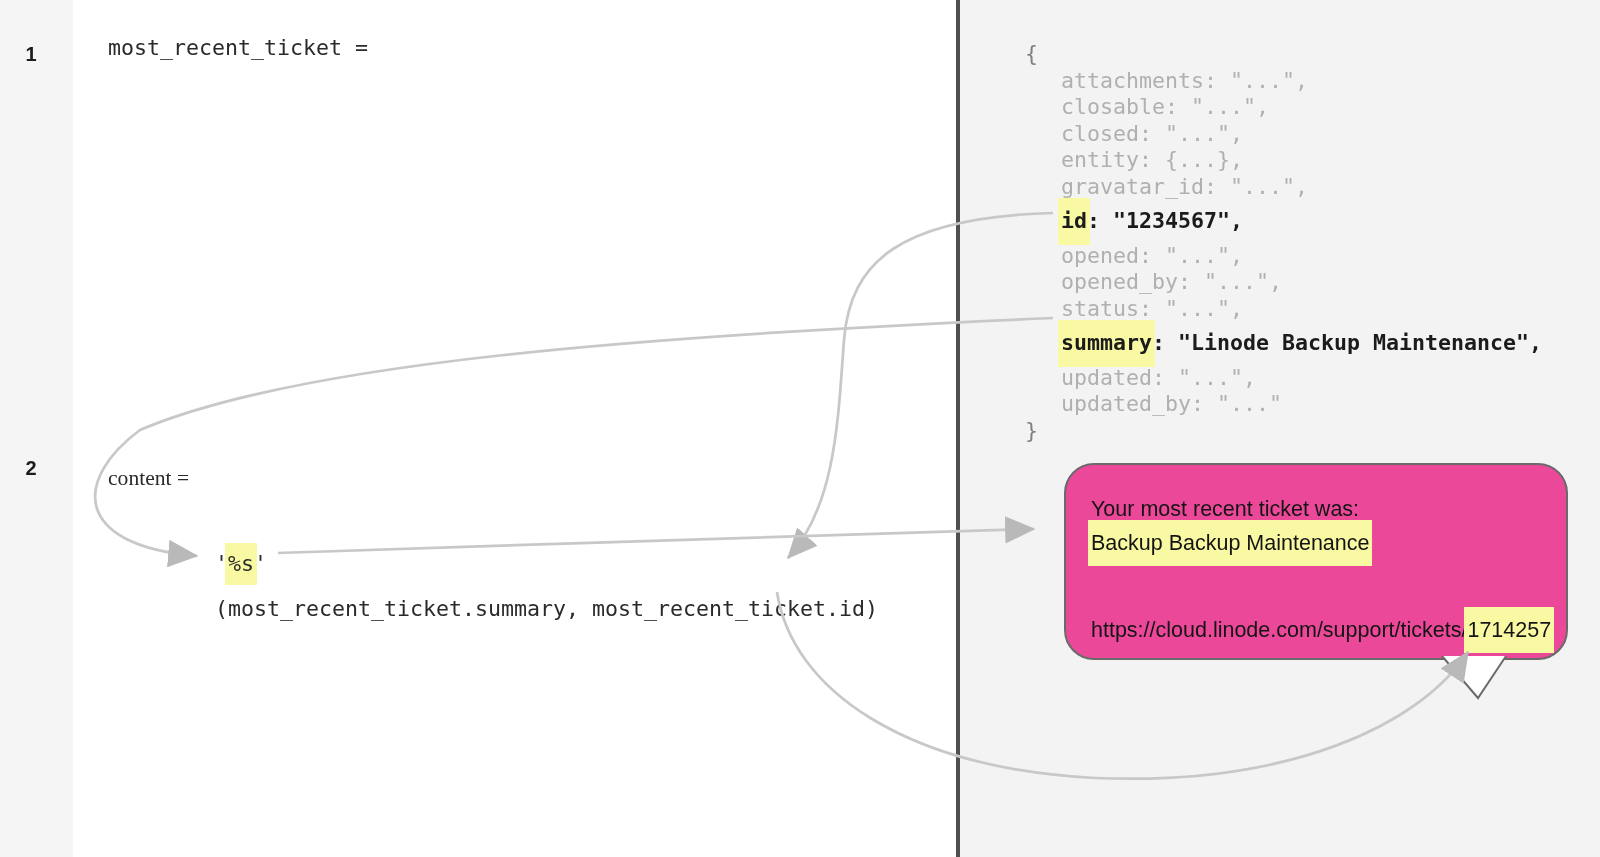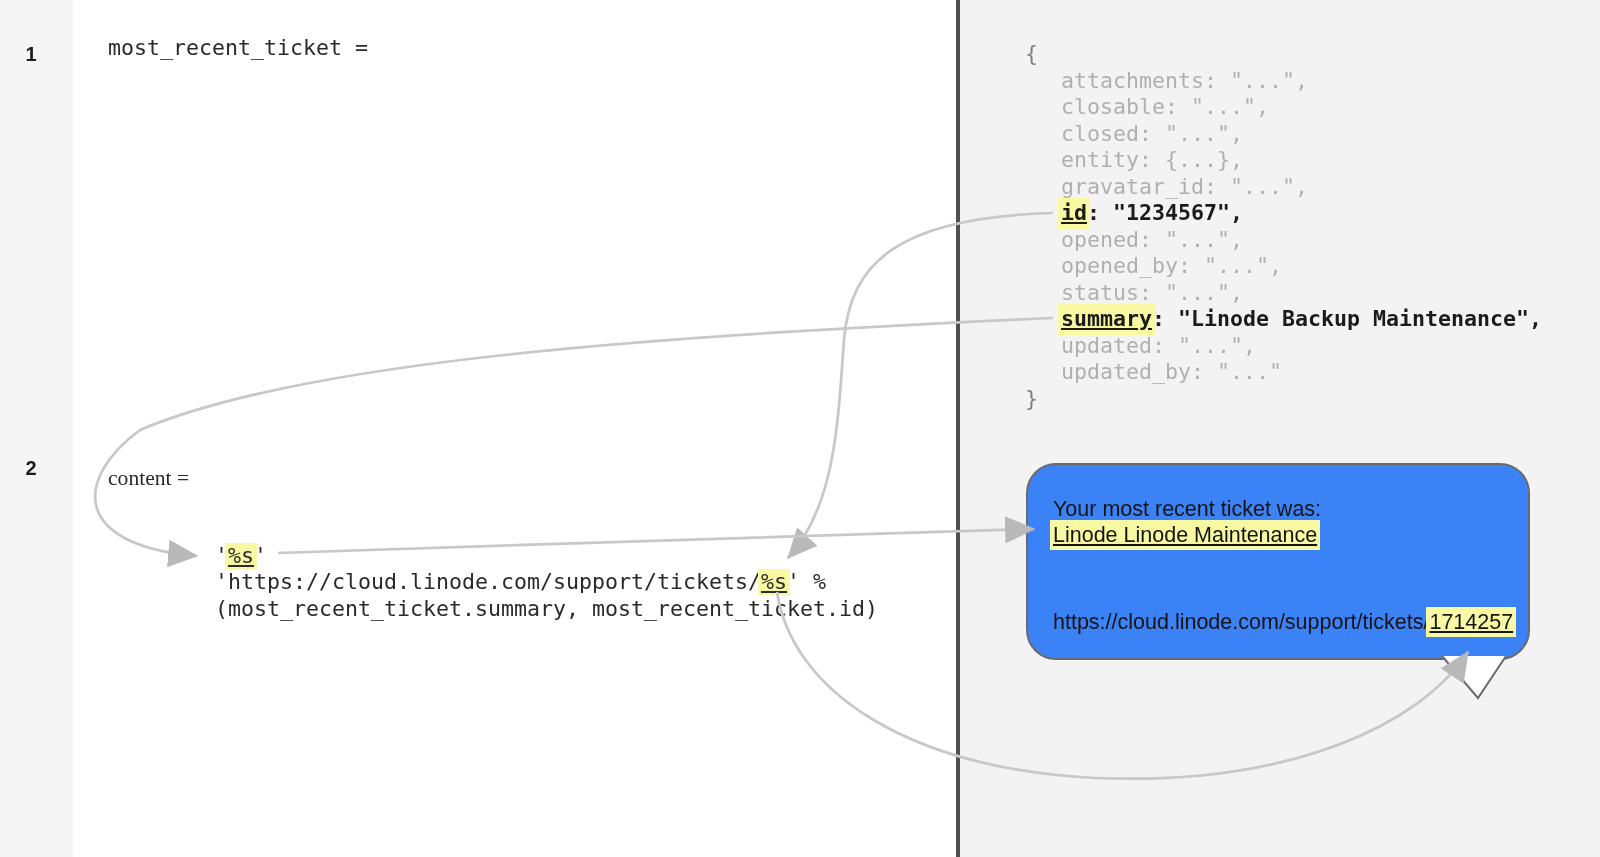--- a/index.html
+++ b/index.html
@@ -9,56 +9,55 @@
   }
   html,body{margin:0;padding:0;background:#fff;}
   #stage{position:relative;width:1600px;height:857px;overflow:hidden;background:#fff;
          font-family:"Liberation Sans",sans-serif;}
   .gutter{position:absolute;left:0;top:0;width:73px;height:857px;background:var(--gutterbg);}
   .divider{position:absolute;left:956px;top:0;width:4px;height:857px;background:var(--divider);}
   .right-pane{position:absolute;left:960px;top:0;width:640px;height:857px;background:var(--rightbg);}
   .lnum{position:absolute;width:40px;text-align:center;font-weight:bold;font-size:20px;color:#1c1c1c;line-height:22px;}
   .mono{font-family:"DejaVu Sans Mono","Liberation Mono",monospace;font-size:21.6px;white-space:pre;}
   .code-line{position:absolute;color:var(--code);line-height:22px;}
-  .hl{background:var(--hl);display:inline-block;padding:2px 3px;margin:-2px -3px;text-decoration:underline;}
+  .hl{background:var(--hl);display:inline-block;padding:10px 3px;margin:-2px -3px;}
   .ticket{position:absolute;left:1025px;top:41px;}
   .tline{line-height:26.5px;white-space:pre;}
   .tline.ind{padding-left:36px;}
   .tline.muted{color:var(--muted);}
   .tline.plain{color:#808080;}
   .tline.emph{color:#1b1b1b;font-weight:bold;}
-  .bubble{position:absolute;left:1026px;top:463px;width:500px;height:193px;background:#3b82f6;
+  .bubble{position:absolute;left:1064px;top:463px;width:500px;height:193px;background:#ec4899;
           border:2px solid var(--bubble);border-radius:30px;}
   .btext{position:absolute;font-size:21.5px;color:#141414;line-height:26px;white-space:pre;}
   .overlay{position:absolute;left:0;top:0;width:1600px;height:857px;pointer-events:none;}
 </style>
 </head>
 <body>
 
 <div id="stage">
 
   <div class="gutter"></div>
   <div class="right-pane"></div>
   <div class="divider"></div>
 
   <div class="lnum" style="left:11px;top:43px;">1</div>
   <div class="lnum" style="left:11px;top:457px;">2</div>
 
   <div class="code-line mono" style="left:108px;top:37px;">most_recent_ticket =</div>
 
   <div class="code-line mono" style="left:108px;top:467px;font-family:Liberation Serif, serif;">content =</div>
   <div class="code-line mono" style="left:215px;top:545px;"><span>'</span><span class="hl">%s</span><span>'</span></div>
-  <div class="code-line mono" style="left:215px;top:571px;"><span>'https://cloud.linode.com/support/tickets/</span><span class="hl">%s</span><span>' %</span></div>
   <div class="code-line mono" style="left:215px;top:598px;">(most_recent_ticket.summary, most_recent_ticket.id)</div>
 
   <div class="ticket mono"><div class="tline plain">{</div><div class="tline muted ind">attachments: "...",</div><div class="tline muted ind">closable: "...",</div><div class="tline muted ind">closed: "...",</div><div class="tline muted ind">entity: {...},</div><div class="tline muted ind">gravatar_id: "...",</div><div class="tline emph ind"><span class="hl">id</span>: "1234567",</div><div class="tline muted ind">opened: "...",</div><div class="tline muted ind">opened_by: "...",</div><div class="tline muted ind">status: "...",</div><div class="tline emph ind"><span class="hl">summary</span>: "Linode Backup Maintenance",</div><div class="tline muted ind">updated: "...",</div><div class="tline muted ind">updated_by: "..."</div><div class="tline plain">}</div></div>
 
   <div class="bubble">
     <div class="btext" style="left:25px;top:31px;">Your most recent ticket was:</div>
-    <div class="btext" style="left:25px;top:57px;"><span class="hl">Linode Linode Maintenance</span></div>
+    <div class="btext" style="left:25px;top:57px;"><span class="hl">Backup Backup Maintenance</span></div>
     <div class="btext" style="left:25px;top:144px;"><span>https://cloud.linode.com/support/tickets/</span><span class="hl">1714257</span></div>
   </div>
 
   <svg class="overlay" viewBox="0 0 1600 857">
     <defs>
       <marker id="ah" markerWidth="12" markerHeight="10" refX="10.5" refY="5" orient="auto">
         <path d="M0 0 L11 5 L0 10 Z" fill="#b9b9b9"></path>
       </marker>
     </defs>
 

